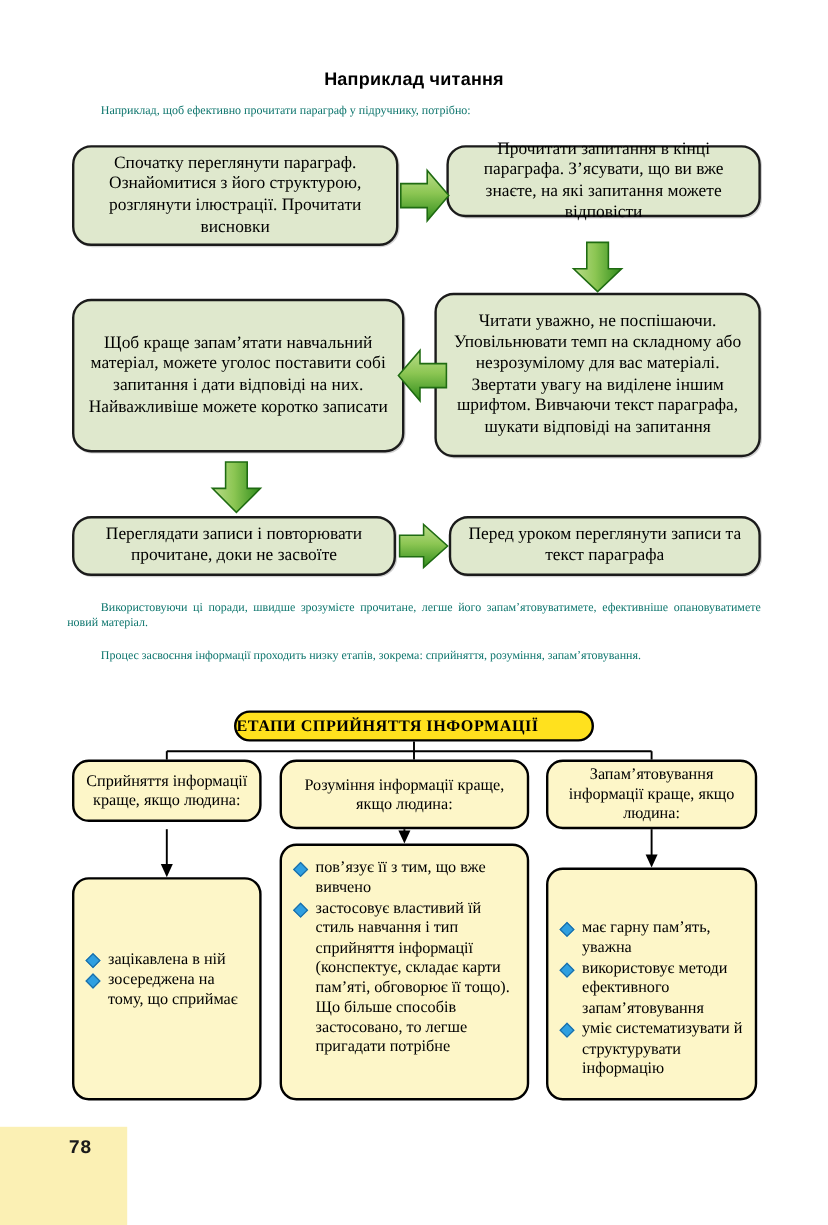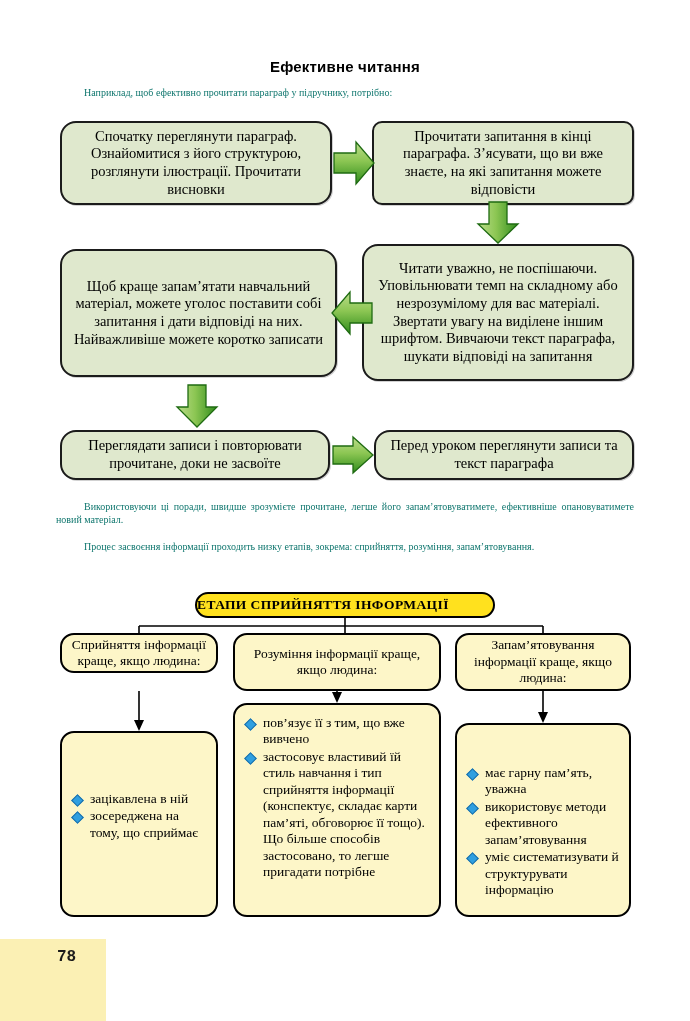--- a/index.html
+++ b/index.html
@@ -54,21 +54,21 @@
     text-align: center;
     font-family: "Liberation Serif", serif;
     font-size: 14.5px;
     line-height: 1.21;
     padding: 5px 8px;
     box-shadow: 1px 1px 0 rgba(0,0,0,.18);
   }
   .gbox .txt { display: block; width: 100%; }
 
   #box-step1 { left: 60px;  top: 121px; width: 272px; height: 84px; }
-  #box-step2 { left: 372px; top: 121px; width: 262px; height: 84px; border-radius: 10px; }
+  #box-step2 { left: 372px; top: 121px; width: 262px; height: 60px; }
   #box-step3 { left: 362px; top: 244px; width: 272px; height: 137px; }
   #box-step4 { left: 60px;  top: 249px; width: 277px; height: 128px; }
   #box-step5 { left: 60px;  top: 430px; width: 270px; height: 50px; }
   #box-step6 { left: 374px; top: 430px; width: 260px; height: 50px; }
 
   
   .arrow { position: absolute; }
 
   
   .banner {
@@ -102,21 +102,21 @@
   }
   .ybox.head {
     display: flex;
     align-items: center;
     justify-content: center;
     text-align: center;
     padding: 4px 6px;
   }
   .ybox.body { padding: 10px 8px 26px 10px; }
 
-  #head-1 { left: 60px;  top: 633px; width: 158px; height: 40px; }
+  #head-1 { left: 60px;  top: 633px; width: 158px; height: 52px; }
   #head-2 { left: 233px; top: 633px; width: 208px; height: 58px; }
   #head-3 { left: 455px; top: 633px; width: 176px; height: 58px; }
 
   #body-1 { left: 60px;  top: 731px; width: 158px; height: 186px; }
   #body-2 { left: 233px; top: 703px; width: 208px; height: 214px; }
   #body-3 { left: 455px; top: 723px; width: 176px; height: 194px; }
 
   .bullet-list { list-style: none; margin: 0; padding: 0; }
   .bullet-list li {
     position: relative;
@@ -159,21 +159,21 @@
     top: 948px;
     font-family: Liberation Mono, monospace;
     font-weight: bold;
     font-size: 16px;
     color: #1b1b1b;
   }
 </style>
 </head>
 <body>
 
-<div class="page-title">Ефективне читання</div>
+<div class="page-title">Наприклад читання</div>
 
 <div class="para p-intro">Наприклад, щоб ефективно прочитати параграф у підручнику, потрібно:</div>
 
 <div class="gbox" id="box-step1">
   <span class="txt">Спочатку переглянути параграф. Ознайомитися з його структурою, розглянути ілюстрації. Прочитати висновки</span>
 </div>
 
 <div class="gbox" id="box-step2">
   <span class="txt">Прочитати запитання в кінці параграфа. З’ясувати, що ви вже знаєте, на які запитання можете відповісти</span>
 </div>

